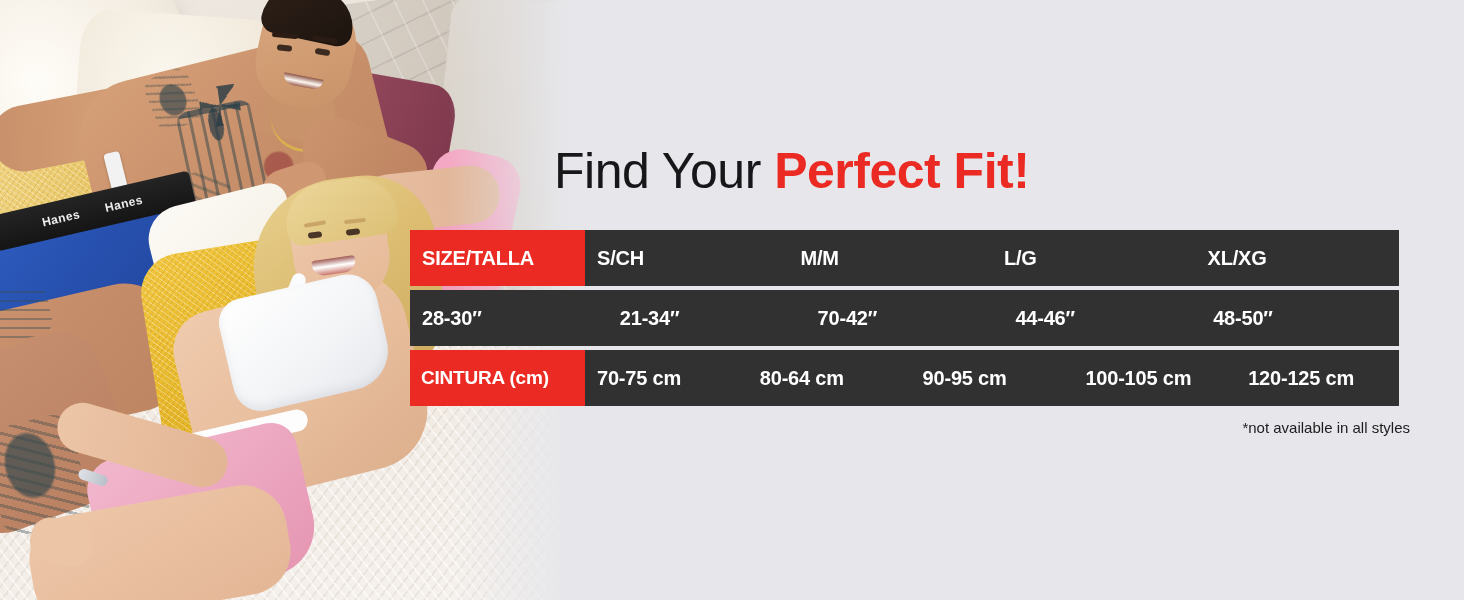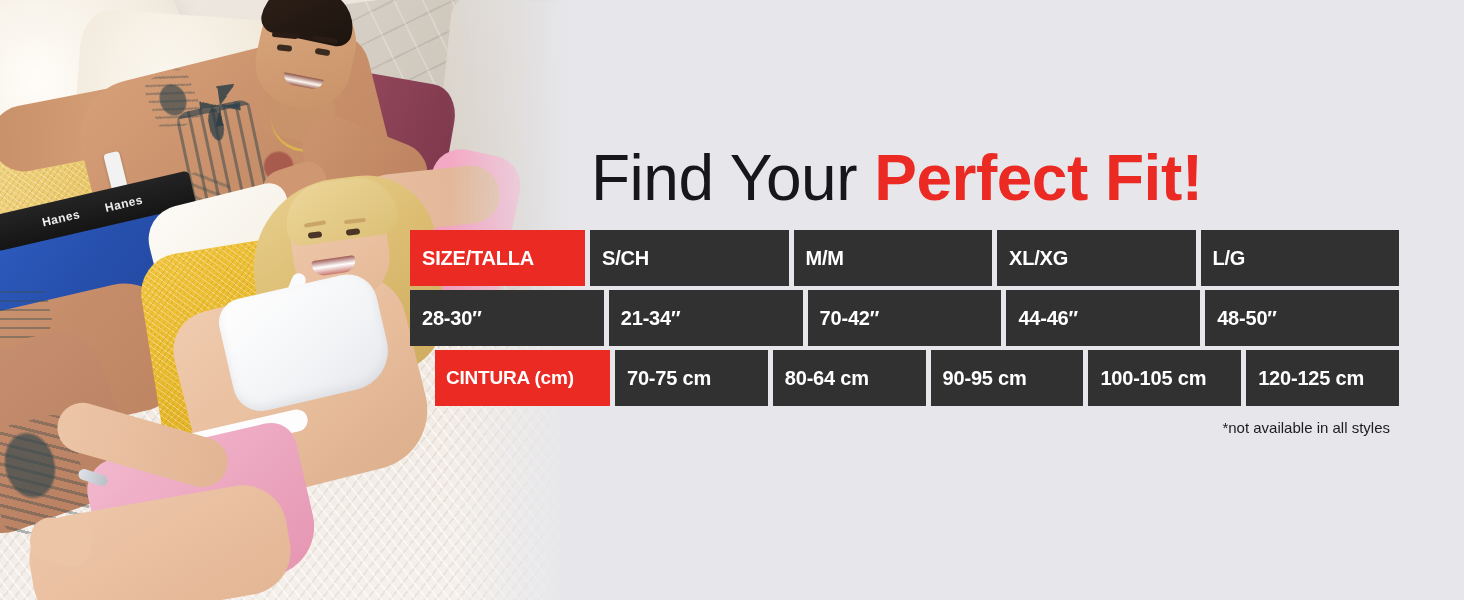--- a/index.html
+++ b/index.html
@@ -313,49 +313,49 @@
     position:absolute;left:78px;top:472px;width:30px;height:11px;
     background:linear-gradient(90deg,#dfe3e8,#b9bfc7);border-radius:6px;transform:rotate(18deg);
   }
   .w-hand {
     position:absolute; left:30px; top:520px; width:62px; height:44px;
     background:#ecc5a7; border-radius:20px; transform:rotate(14deg);
   }
 
   
   #headline {
-    position:absolute; left:591px; top:146px;
-    font-size:64px; line-height:1; white-space:nowrap;
+    position:absolute; left:554px; top:146px;
+    font-size:50px; line-height:1; white-space:nowrap;
     letter-spacing:-0.5px;
   }
   #headline .thin { color:#17171a; font-weight:300; }
   #headline .bold { color:#ec2a24; font-weight:700; }
 
   #table {
     position:absolute; left:410px; top:230px;
     width:989px;
     display:flex; flex-direction:column; gap:4px;
   }
-  .row { display:flex; gap:5px; height:56px; }
+  .row { display:flex; height:56px; }
   .cell {
     display:flex; align-items:center;
     padding:0 12px;
     color:#ffffff;
     font-weight:bold;
     font-size:20px;
     letter-spacing:-0.2px;
     white-space:nowrap;
     overflow:hidden;
   }
   .cell.label { background:#ec2a24; width:175px; }
   .cell.value { background:#313131; flex:1 1 0; min-width:0; }
-  .cell.label.cintura { font-size:19px; padding:0 11px;margin-left:25px; }
+  .cell.label.cintura { font-size:19px; padding:0 11px; }
 
   #footnote {
-    position:absolute; right:74px; top:419px;
+    position:absolute; right:54px; top:419px;
     font-size:15px; color:#1d1d1f; white-space:nowrap;
   }
 </style>
 </head>
 <body>
 
 <div id="root">
 
   <div id="photo">
     <div class="scene">
@@ -427,22 +427,22 @@
   <div id="headline">
     <span class="thin">Find Your </span><span class="bold">Perfect Fit!</span>
   </div>
 
   <div id="table">
 
     <div class="row">
       <div class="cell label">SIZE/TALLA</div>
       <div class="cell value">S/CH</div>
       <div class="cell value">M/M</div>
+      <div class="cell value">L/G</div>
       <div class="cell value">XL/XG</div>
-      <div class="cell value">L/G</div>
     </div>
 
     <div class="row">
       <div class="cell value">28-30″</div>
       <div class="cell value">21-34″</div>
       <div class="cell value">70-42″</div>
       <div class="cell value">44-46″</div>
       <div class="cell value">48-50″</div>
     </div>
 

